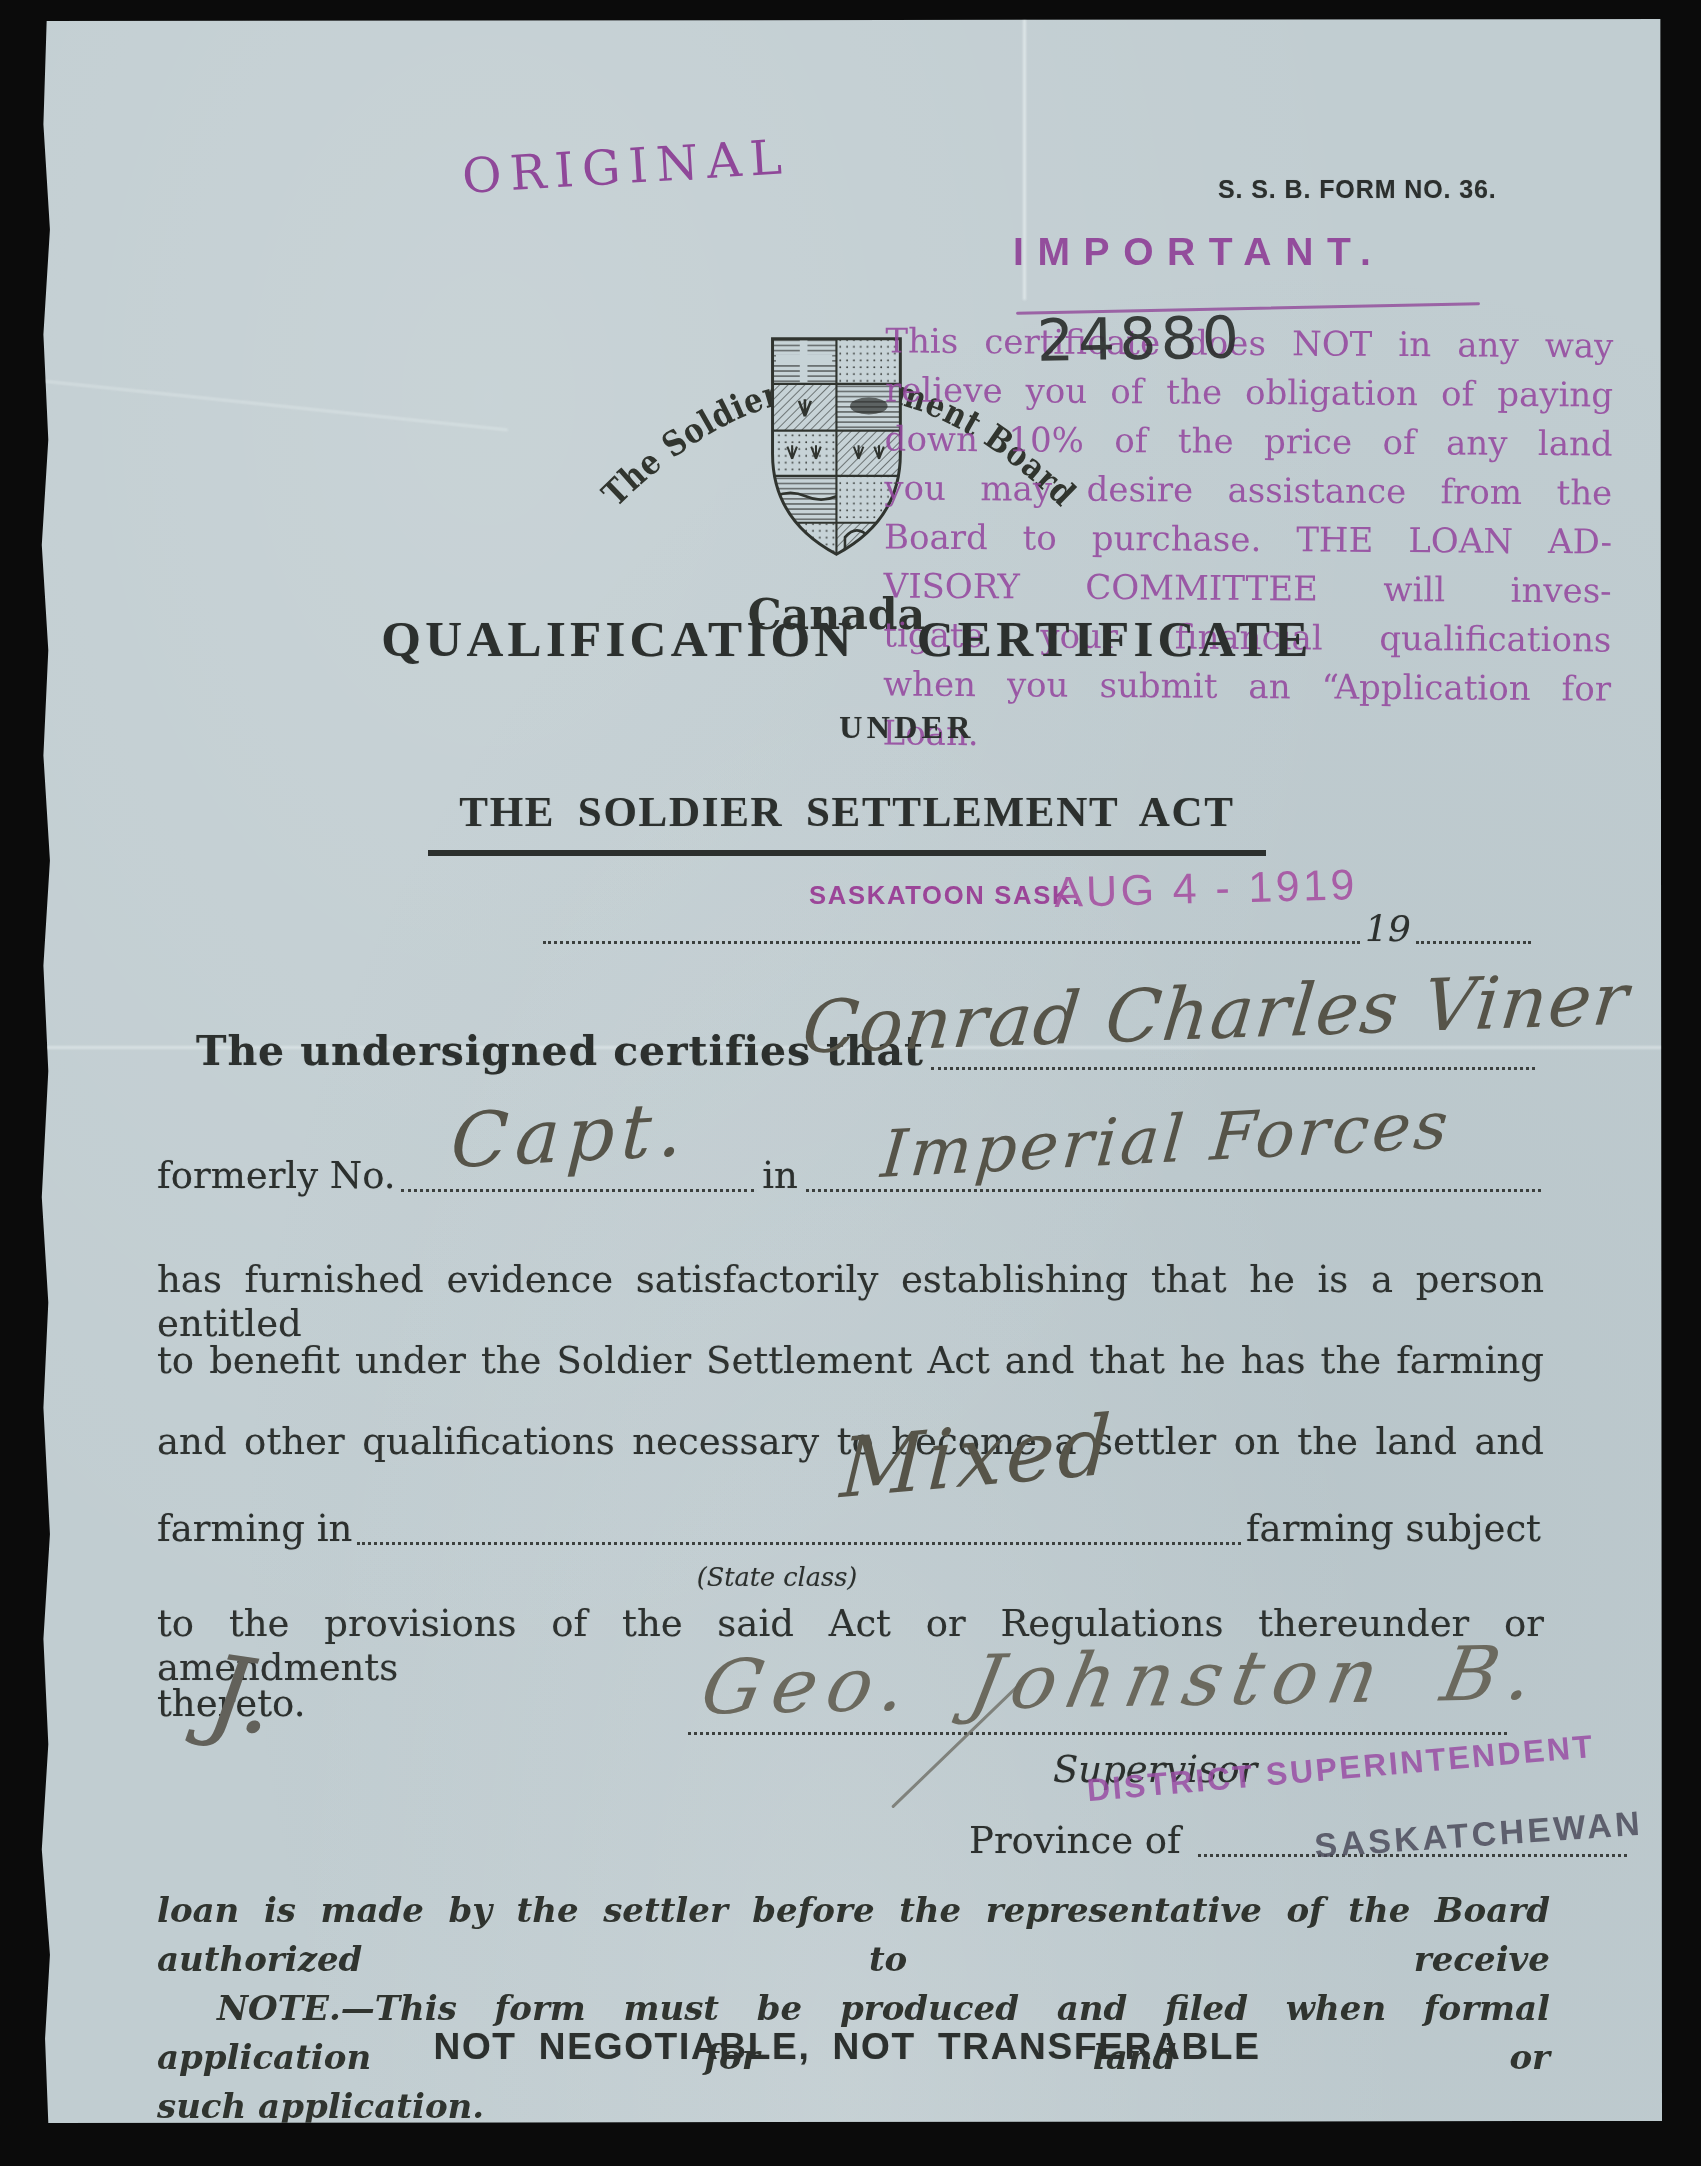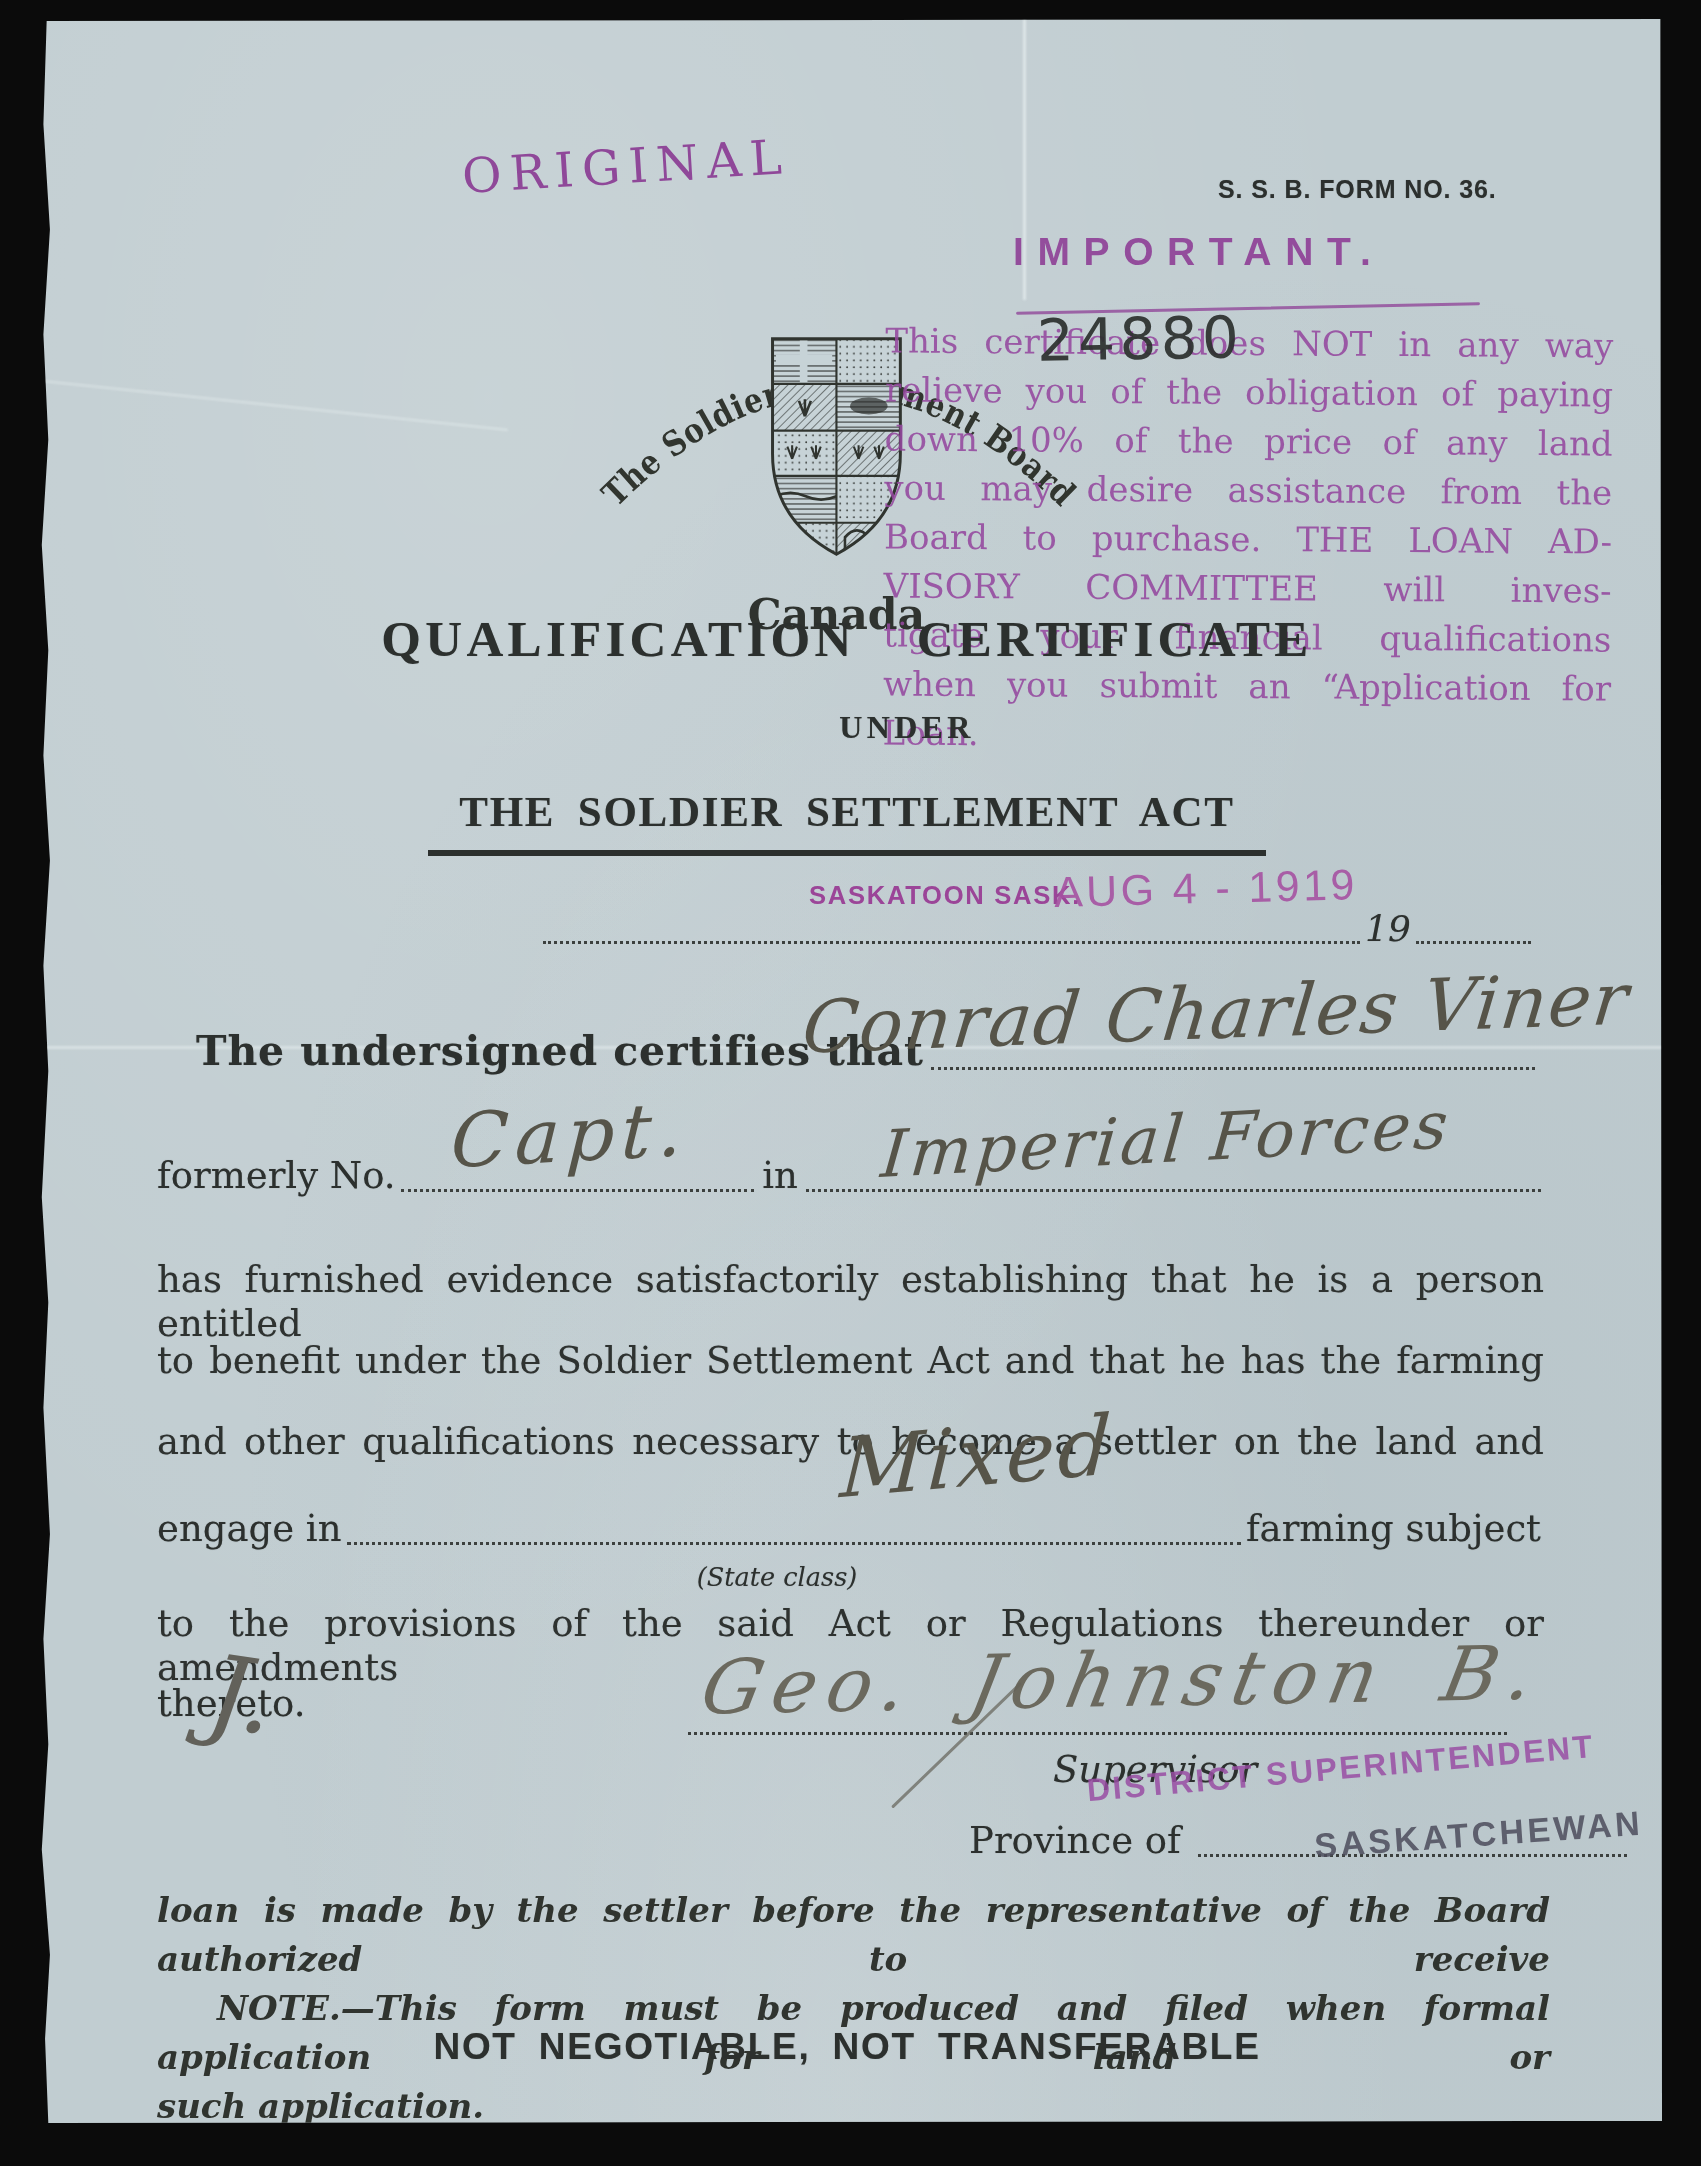--- a/index.html
+++ b/index.html
@@ -143,21 +143,21 @@
       <div class="dots" style="flex:1;margin-bottom:5.1px;"></div>
     </div>
     <div class="hand" style="left:419px;top:1072px;font-size:75px;letter-spacing:6.8px;transform:rotate(-3deg) skewX(-6deg);">Capt.</div>
     <div class="hand" style="left:849px;top:1083px;font-size:65px;letter-spacing:3.4px;transform:rotate(-3deg) skewX(-8deg);">Imperial Forces</div>
 
     <div class="jline" style="top:1320px;">to benefit under the Soldier Settlement Act and that he has the farming</div>
     <div class="jline" style="top:1239px;">has furnished evidence satisfactorily establishing that he is a person entitled</div>
     <div class="jline" style="top:1401px;">and other qualifications necessary to become a settler on the land and</div>
 
     <div class="dotrow" style="left:125px;top:1480px;width:1384px;height:51px;">
-      <span class="serif printed" style="font-size:37px;">engage in</span>
+      <span class="serif printed" style="font-size:37px;">farming in</span>
       <div class="dots" style="flex:1;margin-bottom:5.1px;margin-left:5.1px;margin-right:5.1px;"></div>
       <span class="serif printed" style="font-size:37px;">farming subject</span>
     </div>
     <div class="hand" style="left:808px;top:1390px;font-size:82px;letter-spacing:3.4px;transform:rotate(-5deg) skewX(-8deg);">Mixed</div>
     <div class="abs serif printed" style="left:562px;top:1543px;width:366px;text-align:center;font-size:25.6px;font-style:italic;">(State class)</div>
 
     <div class="jline" style="top:1583px;">to the provisions of the said Act or Regulations thereunder or amendments</div>
     <div class="abs serif printed" style="left:125px;top:1663px;font-size:37px;">thereto.</div>
 
     <div class="hand" style="left:177px;top:1617px;font-size:101px;color:#62615a;transform:rotate(8deg);">J.</div>

